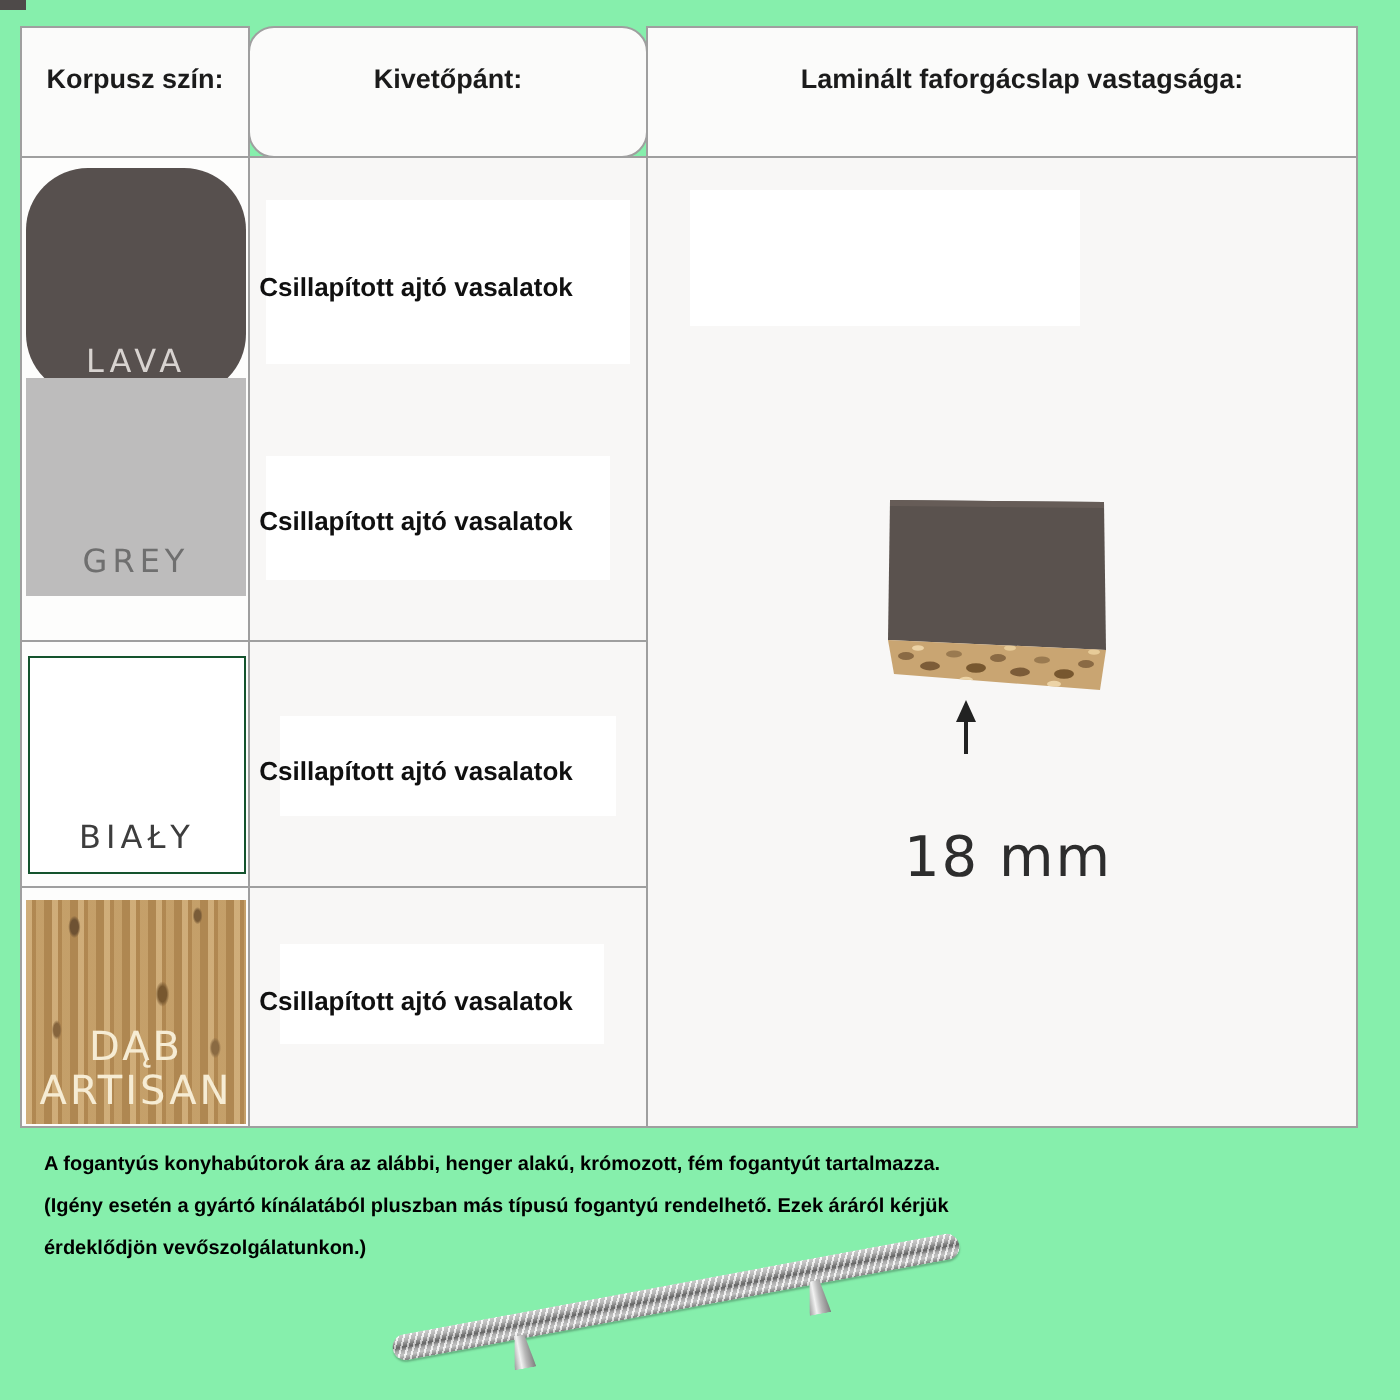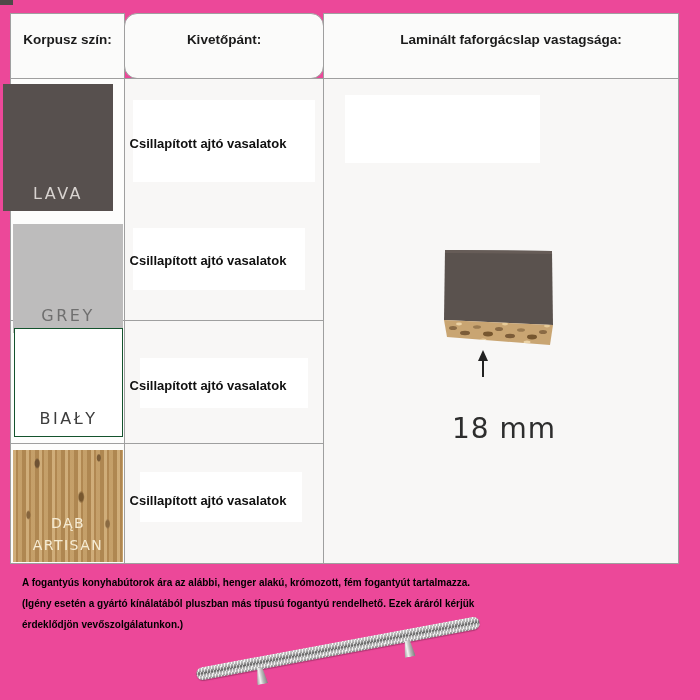--- a/index.html
+++ b/index.html
@@ -1,18 +1,18 @@
 <!DOCTYPE html>
 <html><head>
 <meta charset="utf-8">
 <style>
   * { margin:0; padding:0; box-sizing:border-box; }
   html,body { background:#fff; }
   .page {
-    position:relative; width:700px; height:700px; background:#ec4899;
+    position:relative; width:700px; height:700px; background:#86efac;
     font-family:"Liberation Sans", sans-serif; overflow:hidden;
   }
   .corner-mark { position:absolute; left:0; top:0; width:13px; height:5px; background:#4e4a49; }
 
   
   .cell {
     position:absolute; border:1px solid #9f9f9f; background:#f8f7f6;
   }
   .cell.head { background:#fbfbfa; display:flex; align-items:center; justify-content:center; }
   .head-label { font-weight:bold; font-size:13.5px; color:#1b1b1b; text-align:center; padding-bottom:14px; }
@@ -28,39 +28,39 @@
   .c-d3 { left:323px; top:78px;  width:356px; height:486px; }
 
   .patch { position:absolute; background:#ffffff; }
 
   
   .swatch { position:absolute; display:flex; align-items:flex-end; justify-content:center; }
   .swatch-label {
     font-family:"DejaVu Sans", sans-serif; font-size:16px; letter-spacing:2.5px;
     text-align:center; white-space:pre-line; line-height:22px; padding-bottom:6px;
   }
-  .sw-lava { left:3px; top:84px;  width:110px; height:127px; background:#57504e; }
+  .sw-lava { left:13px; top:84px;  width:110px; height:114px; background:#57504e;border-radius:31px; }
   .sw-lava .swatch-label { color:#d8d3d0; }
-  .sw-grey { left:13px; top:224px; width:110px; height:109px; background:#bdbcbc; }
+  .sw-grey { left:13px; top:189px; width:110px; height:109px; background:#bdbcbc; }
   .sw-grey .swatch-label { color:#6f6f6f; }
   .sw-bialy { left:14px; top:328px; width:109px; height:109px; background:#ffffff; border:1px solid #14532d; }
   .sw-bialy .swatch-label { color:#3d3d3d; }
   .sw-dab { left:13px; top:450px; width:110px; height:112px;
     background-color:#bb9259;
     background-image:
       radial-gradient(ellipse 5px 9px at 22% 12%, #6e5233 0 40%, transparent 62%),
       radial-gradient(ellipse 4px 7px at 78% 7%,  #7a5c38 0 40%, transparent 62%),
       radial-gradient(ellipse 6px 11px at 62% 42%, #77572f 0 35%, transparent 58%),
       radial-gradient(ellipse 4px 8px at 14% 58%, #86653d 0 40%, transparent 62%),
       radial-gradient(ellipse 5px 9px at 86% 66%, #8a6a42 0 35%, transparent 58%),
       repeating-linear-gradient(90deg,
         rgba(255,236,196,0.30) 0 3px, rgba(140,100,55,0.22) 3px 5px,
         rgba(255,242,205,0.14) 5px 9px, rgba(120,85,45,0.18) 9px 13px);
   }
-  .sw-dab .swatch-label { color:#f6ecd4; letter-spacing:1.5px; font-size:14px; }
+  .sw-dab .swatch-label { color:#f6ecd4; letter-spacing:1.5px; font-size:20px; }
 
   
   .hinge-text {
     position:absolute; left:124px; width:168px; text-align:center;
     font-weight:bold; font-size:13px; color:#101010;
   }
   .ht1 { top:136px; } .ht2 { top:253px; } .ht3 { top:378px; } .ht4 { top:493px; }
 
   
   .board-svg { position:absolute; left:441px; top:248px; }

